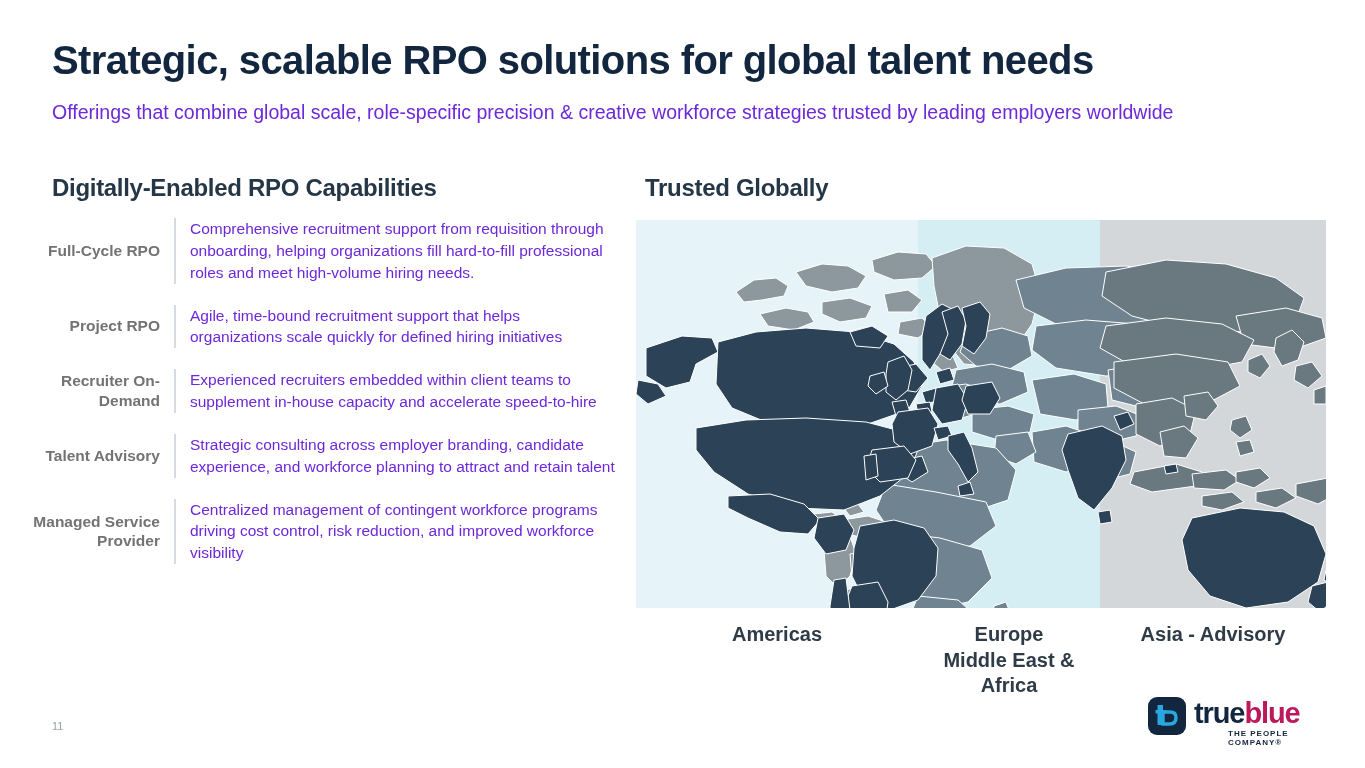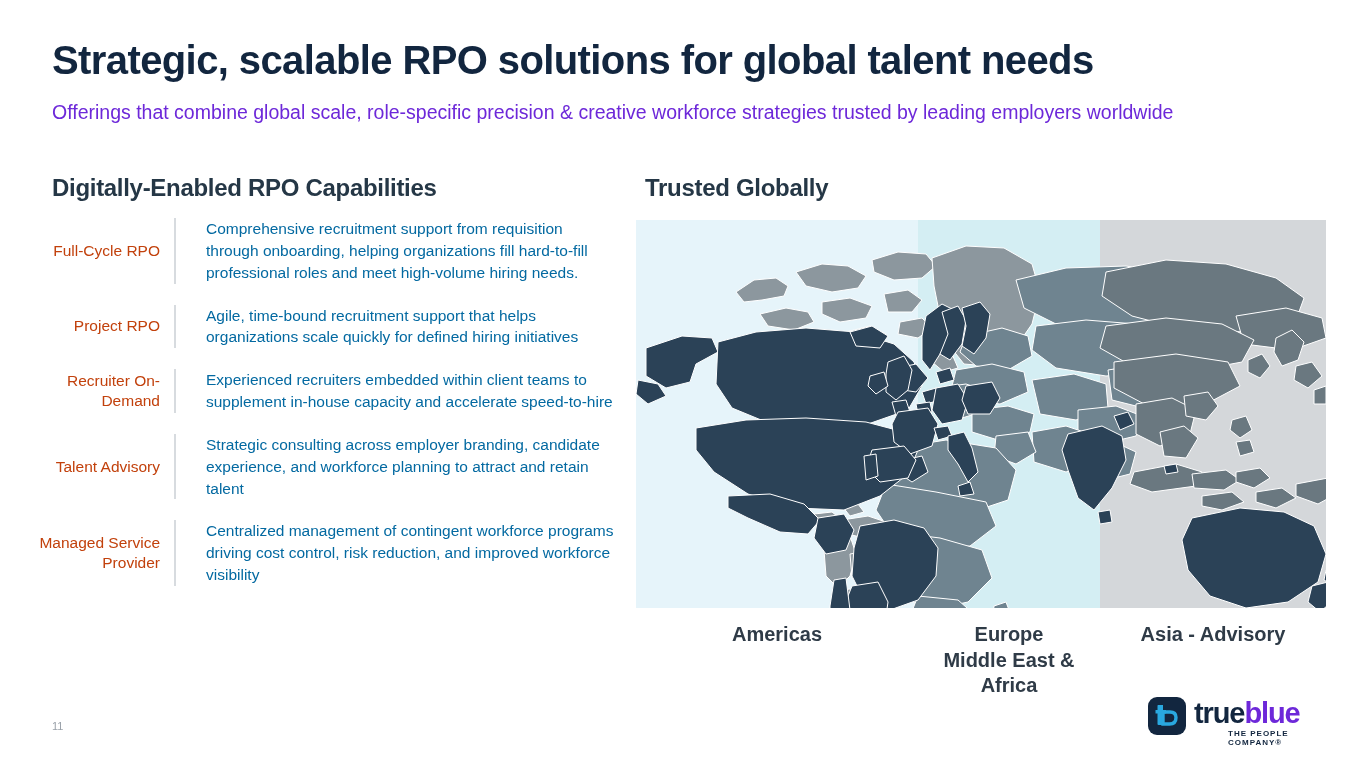--- a/index.html
+++ b/index.html
@@ -30,30 +30,30 @@
   .h2.right{left:645px;top:174px;}
 
   
   .cap-list{position:absolute;left:30px;top:218px;width:585px;}
   .cap-row{
     display:flex;align-items:stretch;margin-bottom:21px;
   }
   .cap-row:last-child{margin-bottom:0;}
   .cap-label{
     width:144px;flex:0 0 144px;text-align:right;
-    font-size:15.5px;font-weight:normal;color:#c2410c;line-height:1.28;
+    font-size:15.5px;font-weight:bold;color:#737373;line-height:1.28;
     display:flex;align-items:center;justify-content:flex-end;
     padding-right:14px;box-sizing:border-box;
   }
   .cap-bar{
     flex:0 0 2px;width:2px;background:#d7dbdf;align-self:stretch;
   }
   .cap-desc{
-    flex:1;padding-left:30px;box-sizing:border-box;
-    font-size:15.5px;color:#0369a1;line-height:1.41;
+    flex:1;padding-left:14px;box-sizing:border-box;
+    font-size:15.5px;color:#6d28d9;line-height:1.41;
   }
 
   
   .map-wrap{position:absolute;left:636px;top:220px;width:690px;height:388px;}
   .panel{position:absolute;top:0;height:388px;}
   .panel.americas{left:0;width:282px;}
   .panel.emea{left:282px;width:182px;}
   .panel.apac{left:464px;width:226px;}
   .map-svg{position:absolute;left:0;top:0;width:690px;height:388px;}
 
@@ -72,21 +72,21 @@
   .logo-mark{
     position:absolute;left:0;top:0;width:38px;height:38px;
     background:#12263f;border-radius:9px;
   }
   .logo-mark svg{position:absolute;left:7px;top:6px;}
   .logo-word{
     position:absolute;left:46px;top:2px;
     font-size:29px;font-weight:bold;letter-spacing:-1.1px;line-height:1;
   }
   .logo-word .t1{color:#12263f;}
-  .logo-word .t2{color:#6d28d9;}
+  .logo-word .t2{color:#be185d;}
   .logo-tag{
     position:absolute;left:80px;top:32px;
     font-size:8px;font-weight:bold;color:#12263f;letter-spacing:1.0px;
   }
 
   
   .pagenum{
     position:absolute;left:52px;top:720px;
     font-size:11px;color:#9aa1a9;
   }

